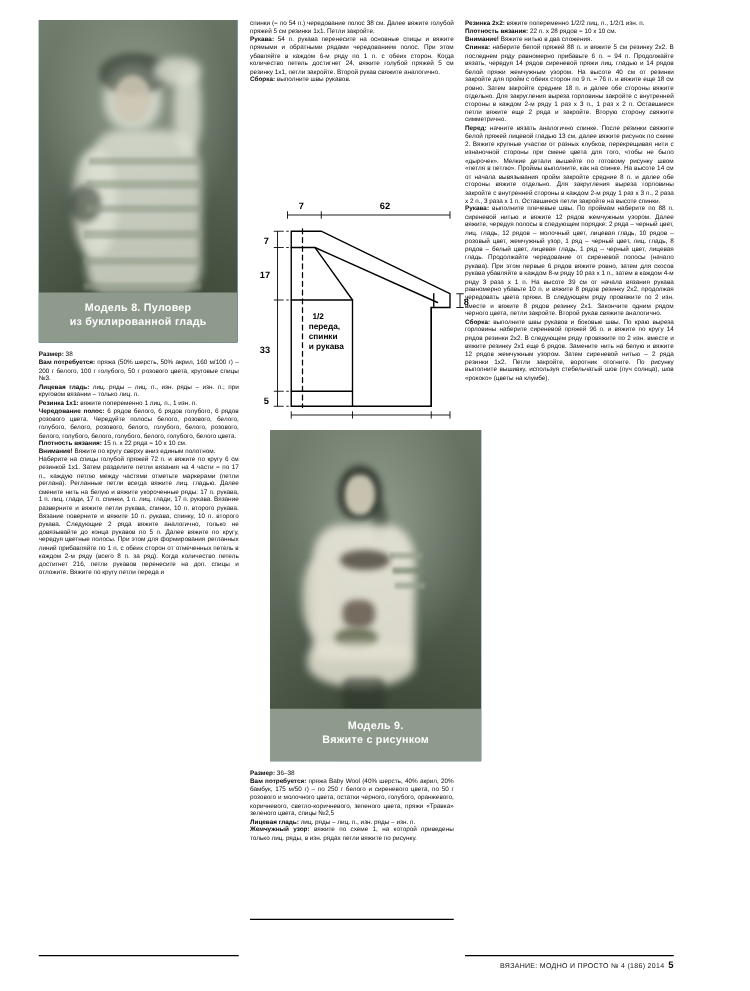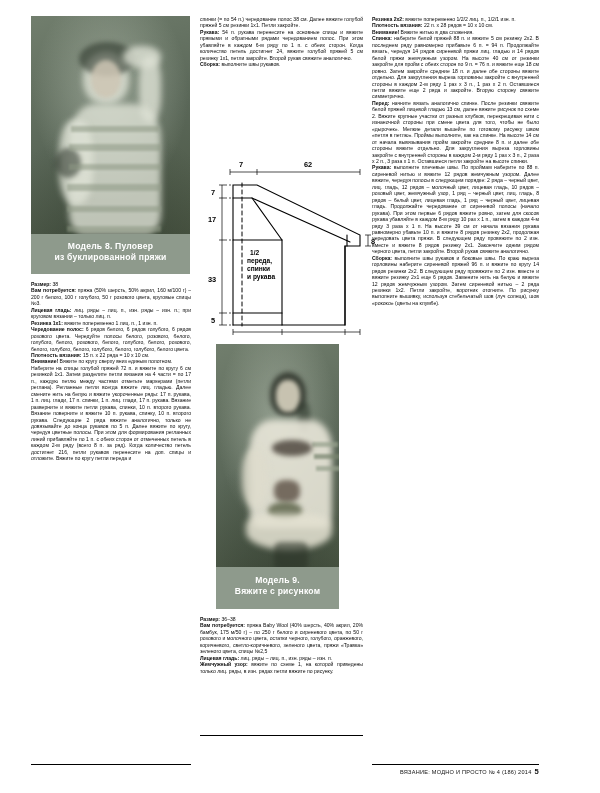--- a/index.html
+++ b/index.html
@@ -61,21 +61,21 @@
 
   
   #photo1 {
     left: 31px; top: 16px; width: 159px; height: 258px;
   }
   #photo1 .caption-bar {
     height: 40px; font-size: 8.6px; padding-top: 7px; box-sizing: border-box;
   }
   
   #photo2 {
-    left: 216px; top: 344px; width: 123px; height: 265px;
+    left: 216px; top: 344px; width: 169px; height: 265px;
   }
   #photo2 .caption-bar {
     height: 42px; font-size: 8.6px; padding-top: 8px; box-sizing: border-box;
   }
 
   
   .fig-bg {
     position: absolute; inset: 0;
     background:
       radial-gradient(ellipse 70% 60% at 50% 30%, rgba(190,200,185,.55), rgba(0,0,0,0) 70%),
@@ -150,21 +150,21 @@
       <div class="fig-dark" style="left:24px;top:132px;width:26px;height:30px;border-radius:50%;"></div>
       <div class="stripe" style="left:40px;top:110px;width:88px;height:6px;"></div>
       <div class="stripe" style="left:38px;top:128px;width:92px;height:7px;"></div>
       <div class="stripe" style="left:38px;top:148px;width:92px;height:6px;"></div>
       <div class="stripe" style="left:36px;top:168px;width:94px;height:7px;"></div>
       <div class="stripe" style="left:36px;top:190px;width:94px;height:6px;"></div>
       <div class="stripe" style="left:36px;top:210px;width:94px;height:6px;"></div>
     </div>
     <div class="caption-bar">
       <div>Модель 8. Пуловер</div>
-      <div>из буклированной пряжи</div>
+      <div>из буклированной гладь</div>
     </div>
   </div>
 
   <div class="col" id="col1" style="top:281px;">
     <p class="para"><b>Размер: </b><span>38</span></p>
     <p class="para"><b>Вам потребуется: </b><span>пряжа (50% шерсть, 50% акрил, 160 м/100 г) – 200 г белого, 100 г голубого, 50 г розового цвета, круговые спицы №3.</span></p>
     <p class="para"><b>Лицевая гладь: </b><span>лиц. ряды – лиц. п., изн. ряды – изн. п.; при круговом вязании – только лиц. п.</span></p>
     <p class="para"><b>Резинка 1х1: </b><span>вяжите попеременно 1 лиц. п., 1 изн. п.</span></p>
     <p class="para"><b>Чередование полос: </b><span>6 рядов белого, 6 рядов голубого, 6 рядов розового цвета. Чередуйте полосы белого, розового, белого, голубого, белого, розового, белого, голубого, белого, розового, белого, голубого, белого, голубого, белого, голубого, белого цвета.</span></p>
     <p class="para"><b>Плотность вязания: </b><span>15 п. х 22 ряда = 10 х 10 см.</span></p>

